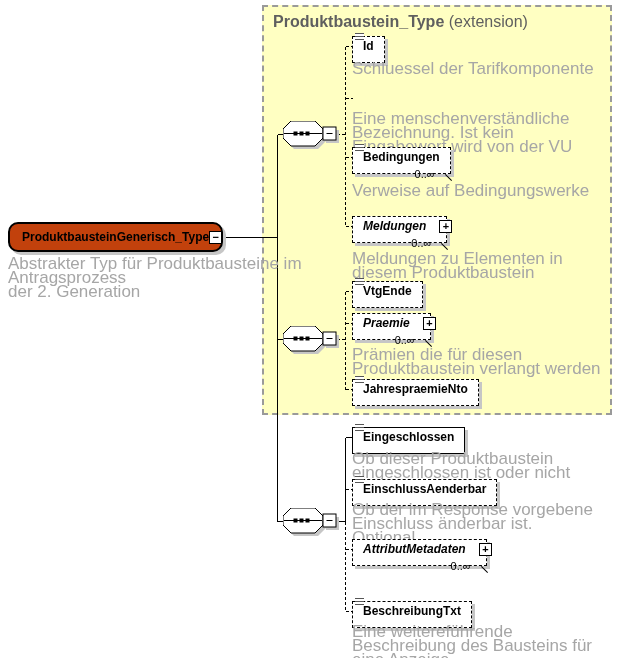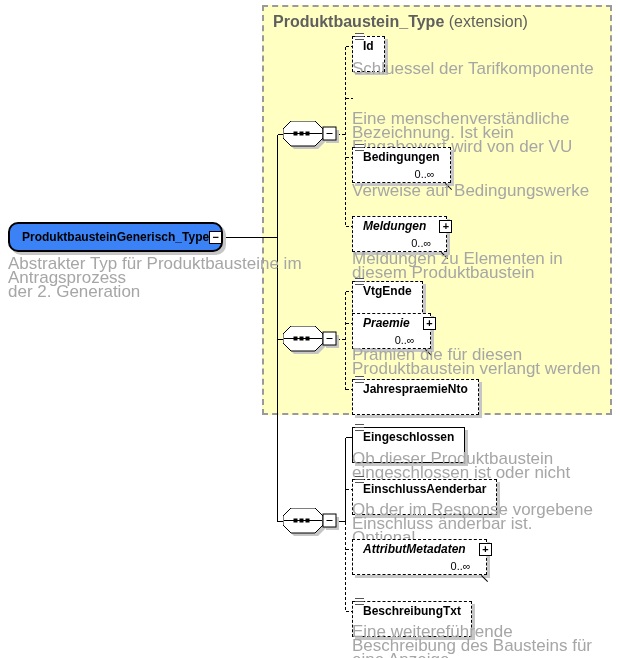--- a/index.html
+++ b/index.html
@@ -10,29 +10,29 @@
   .ext-box{position:absolute;left:262px;top:5px;width:346px;height:406px;
            background:#ffffc2;border:2px dashed #9a9a9a;z-index:0;box-sizing:content-box;}
   .ext-title{position:absolute;left:9px;top:6px;font-size:16px;color:#5f5f5f;white-space:nowrap;}
   .ext-title .b{font-weight:bold;}
 
   
   svg.wires{position:absolute;left:0;top:0;z-index:1;}
 
   
   .root-node{position:absolute;left:8px;top:222px;height:30px;z-index:2;
-             background:#3b82f6;border:2px solid #000;border-radius:10px;
+             background:#c2410c;border:2px solid #000;border-radius:10px;
              box-shadow:3px 3px 0 #c6c6c6;padding:0 12px;box-sizing:border-box;
              font-weight:bold;font-size:12px;line-height:26px;white-space:nowrap;}
   .root-node .pmbox{top:7px;}
 
   
   .el{position:absolute;z-index:2;}
   .ebox{position:relative;display:inline-block;background:#fff;border:1px dashed #000;
-        height:36px;line-height:18px;padding:0 10px;box-sizing:border-box;
+        height:27px;line-height:18px;padding:0 10px;box-sizing:border-box;
         font-weight:bold;font-size:12px;white-space:nowrap;box-shadow:3px 3px 0 #c6c6c6;}
   .el.solid .ebox{border-style:solid;}
   .el.has-plus .ebox{padding-right:20px;font-style:italic;}
 
   
   .pmbox{position:absolute;width:13px;height:13px;box-sizing:border-box;
          background:#fff;border:1px solid #000;font-size:11px;line-height:10px;
          text-align:center;font-weight:bold;color:#000;}
   .el .pmbox{right:-6px;top:3px;}
 

